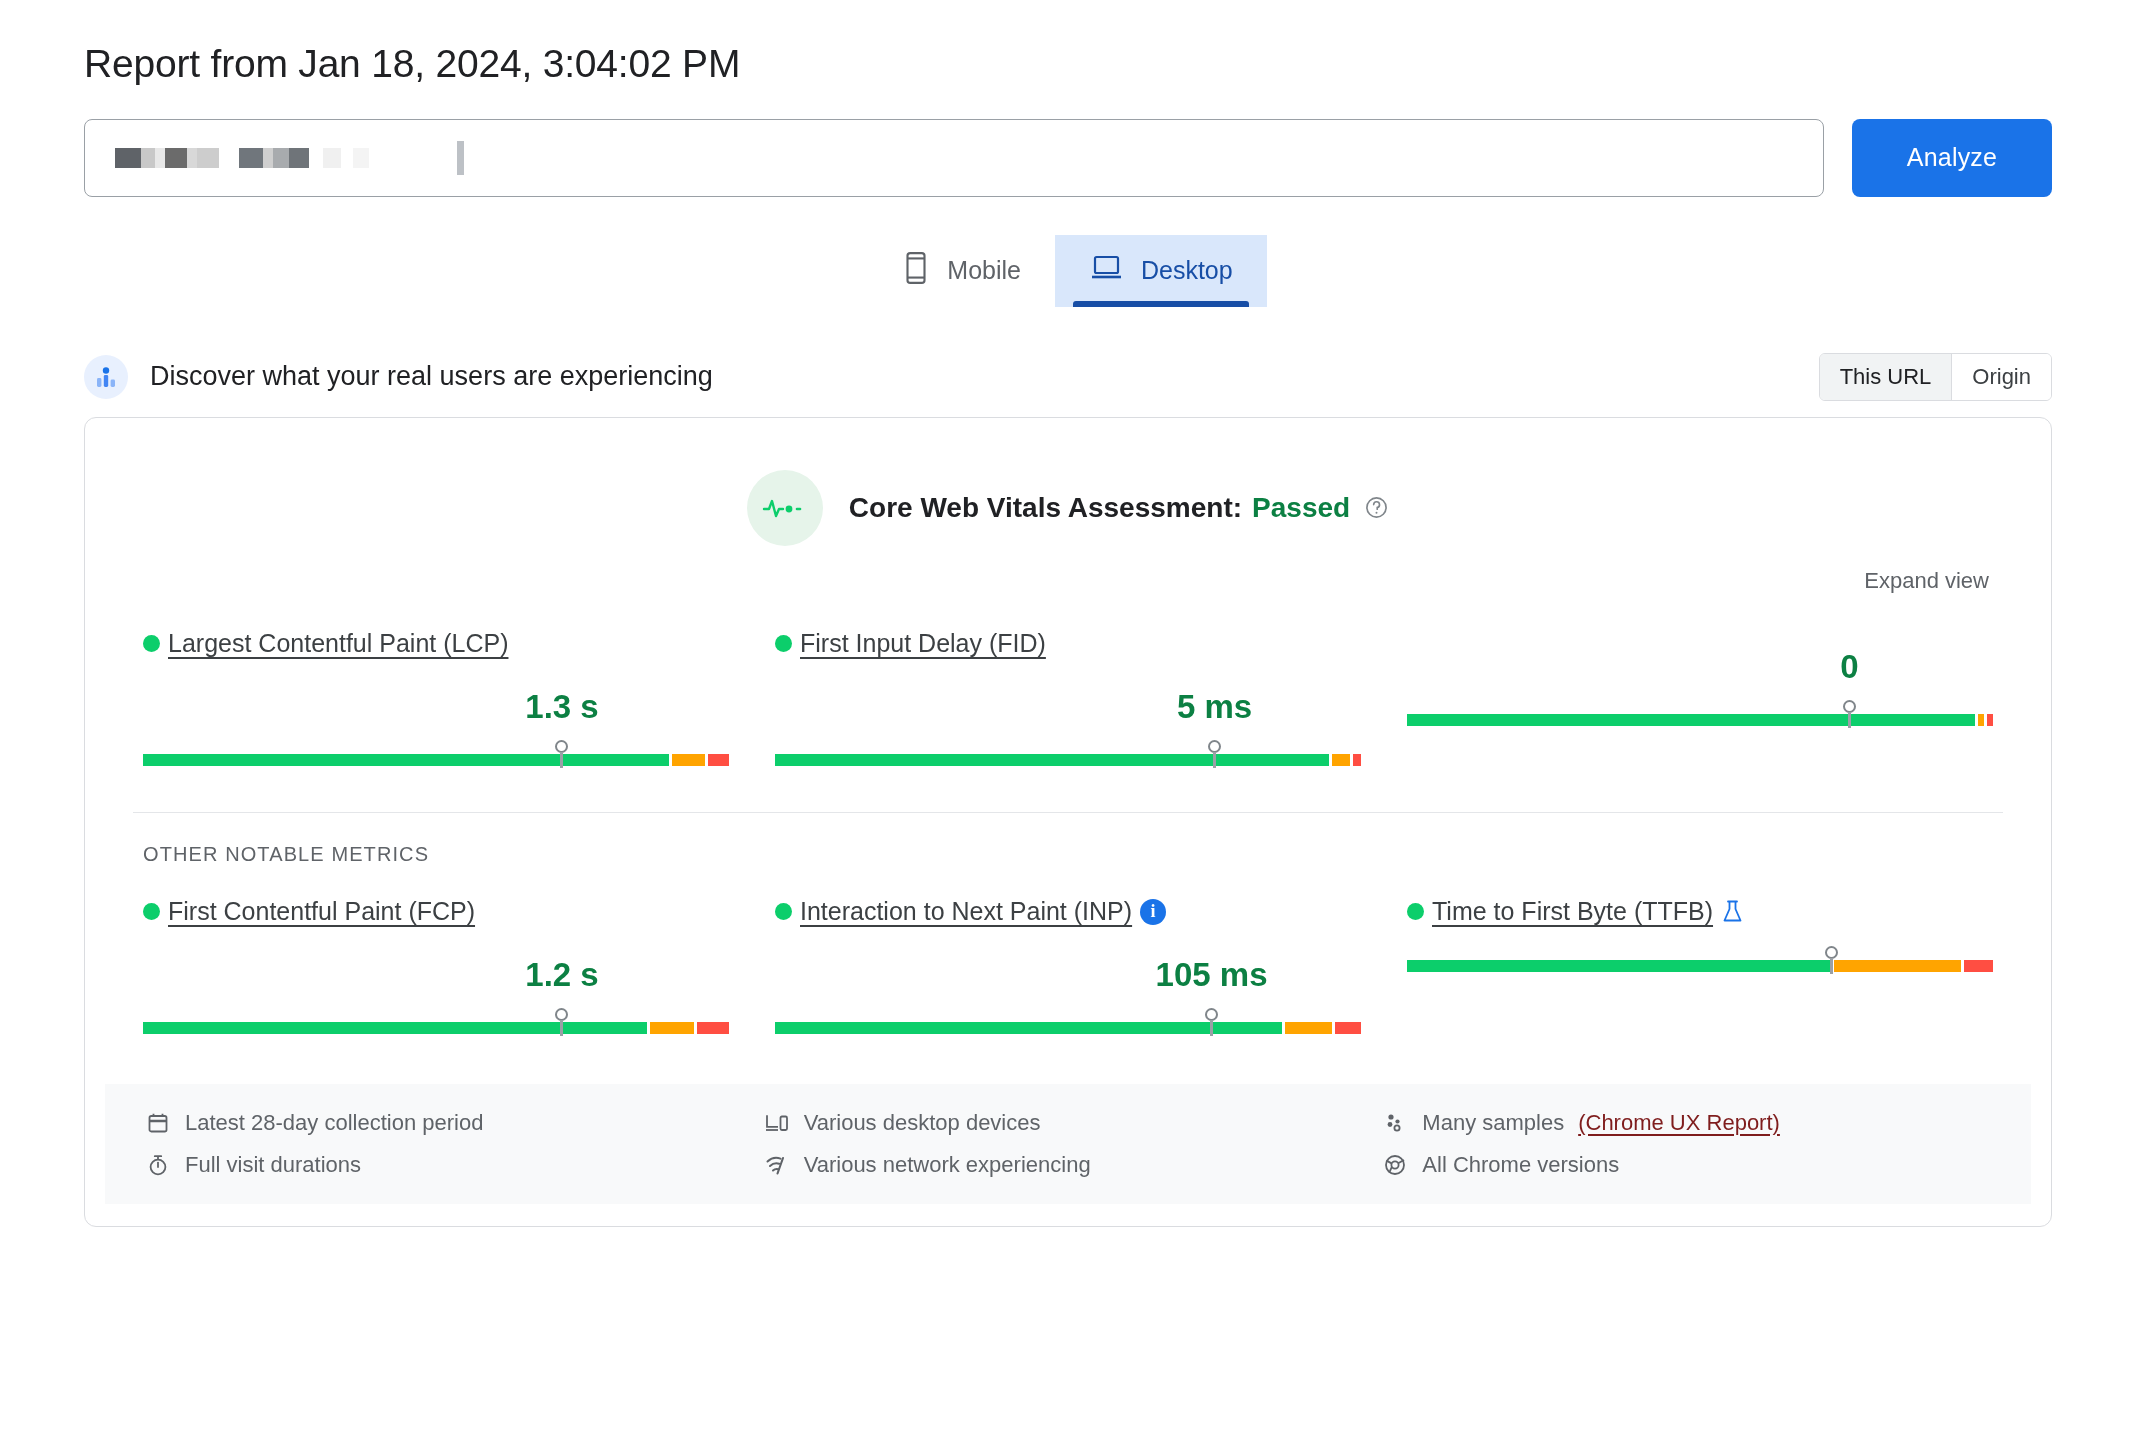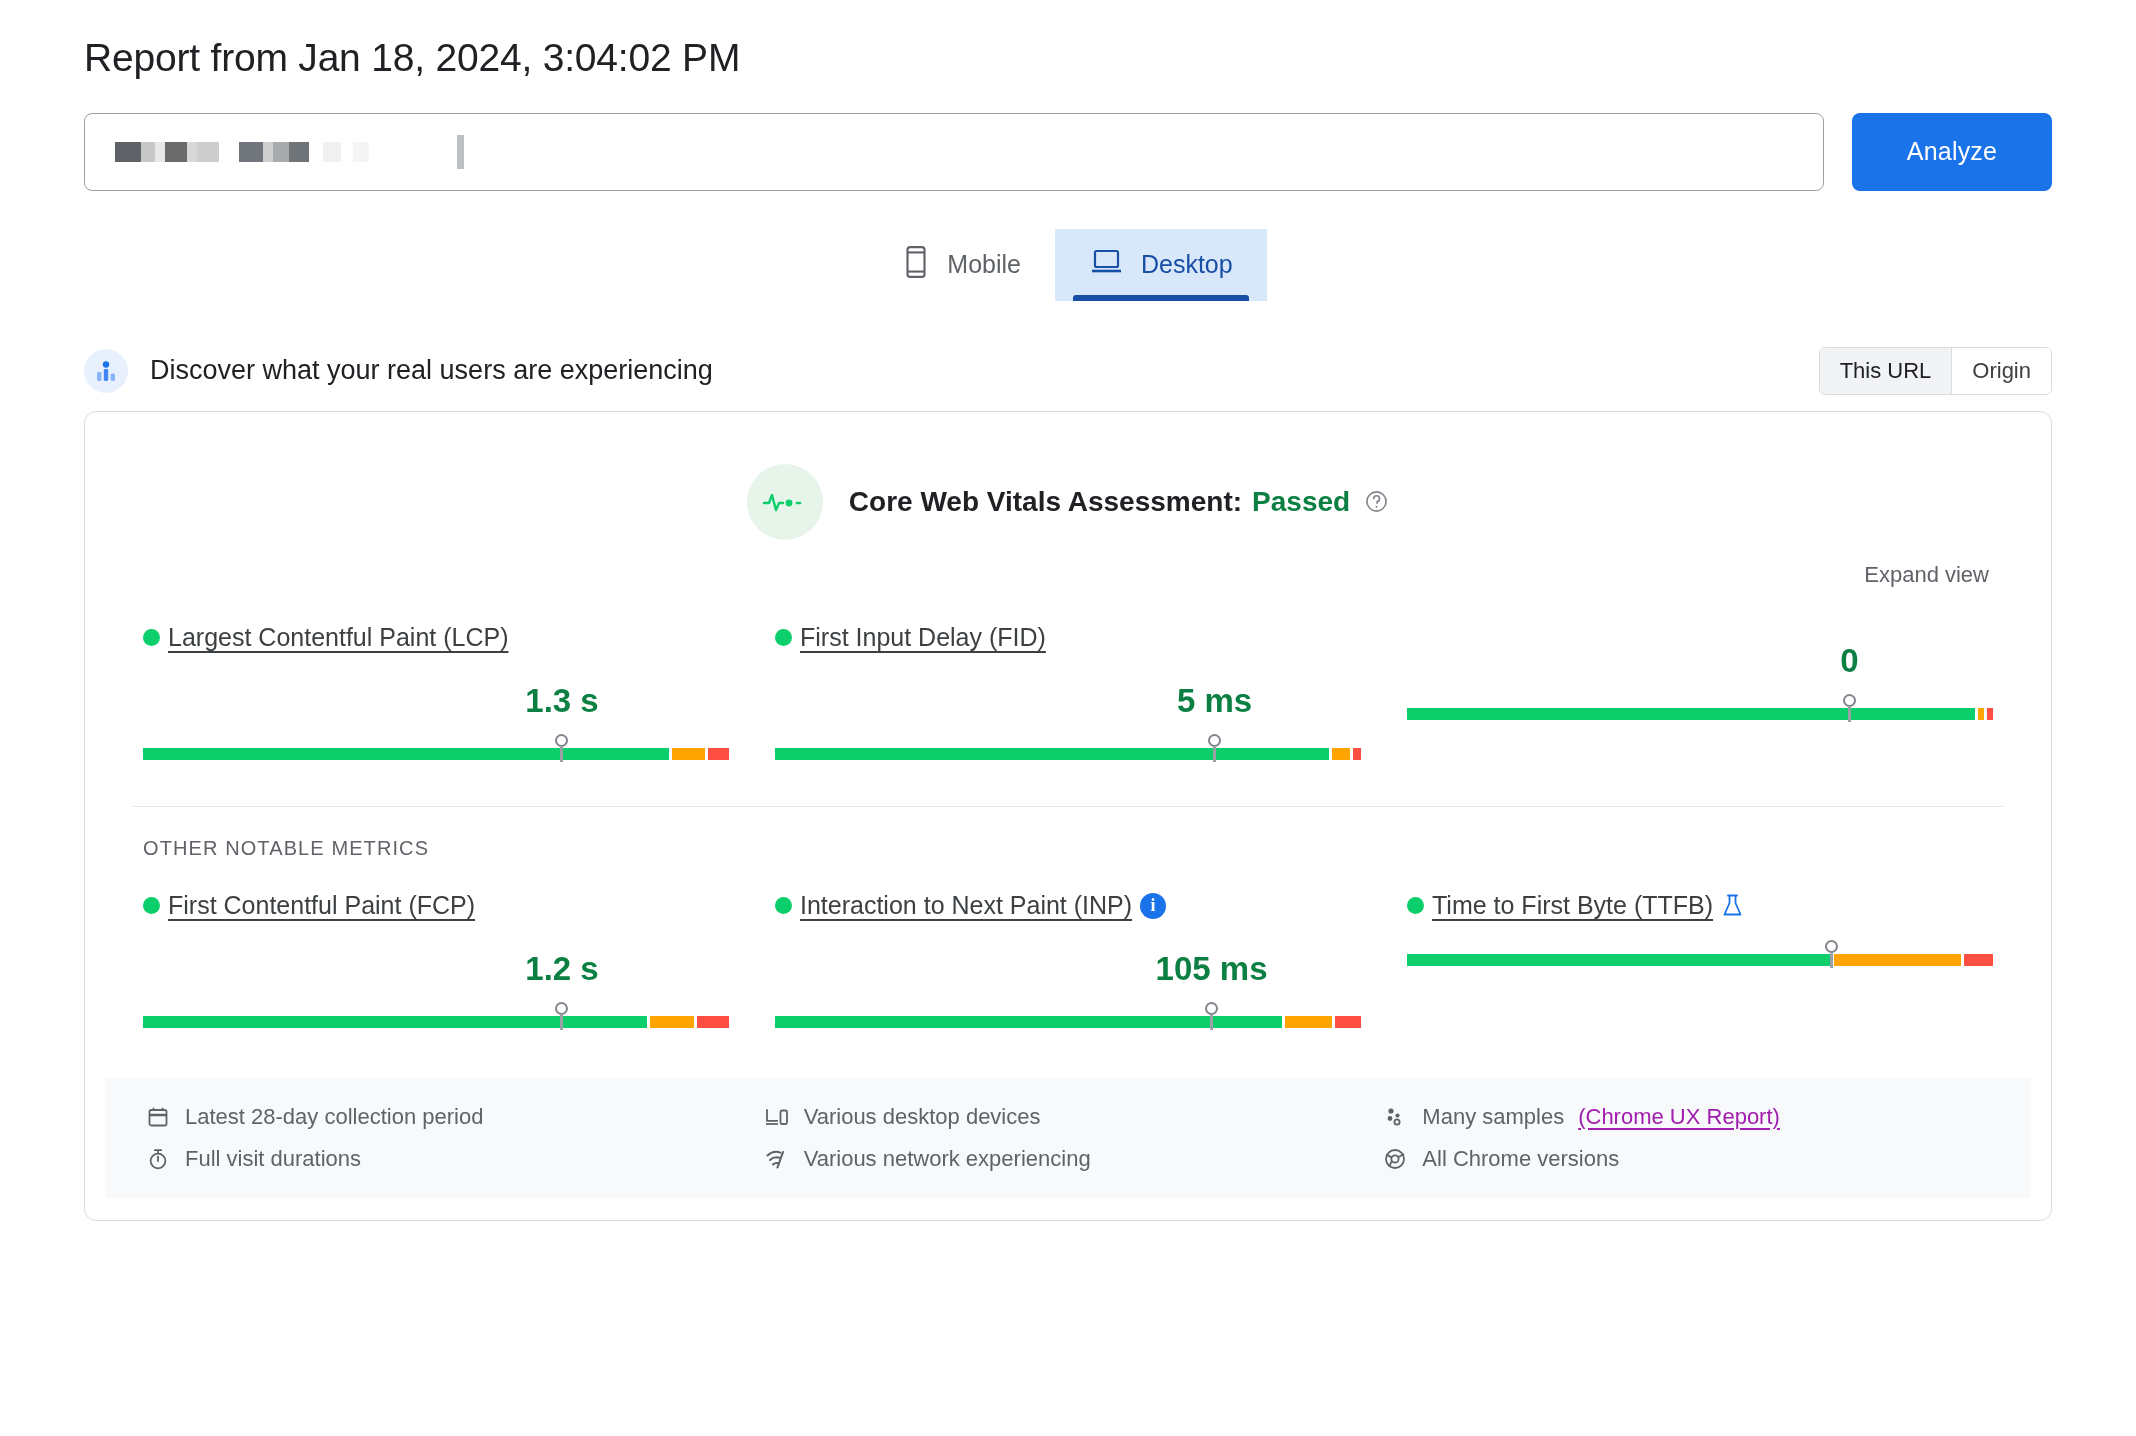--- a/index.html
+++ b/index.html
@@ -7,21 +7,21 @@
   html, body {
     margin: 0; padding: 0;
     background: #ffffff;
   }
   body {
     width: 2136px; height: 1436px;
     font-family: "Liberation Sans", sans-serif;
     color: #202124;
     overflow: hidden;
   }
-  .page { padding: 12px 84px; }
+  .page { padding: 18px 84px; }
 
   
   .report-title {
     font-size: 39px;
     font-weight: 400;
     color: #202124;
     letter-spacing: -0.2px;
     margin: 0;
     padding-top: 22px;
     line-height: 1.25;
@@ -322,21 +322,21 @@
     row-gap: 16px;
   }
   .foot-item {
     display: flex;
     align-items: center;
     gap: 14px;
     font-size: 22px;
     color: #5f6368;
   }
   .foot-item .ficon { width: 26px; height: 26px; display: inline-flex; align-items: center; justify-content: center; flex: 0 0 auto;}
-  .foot-link { text-decoration: underline; text-underline-offset: 4px; color: #a21caf; cursor: pointer; }
+  .foot-link { text-decoration: underline; text-underline-offset: 4px; color: #7f1d1d; cursor: pointer; }
 </style>
 </head>
 <body>
 
 <div class="page">
 
   <h1 class="report-title">Report from Jan 18, 2024, 3:04:02 PM</h1>
 
   <div class="url-row">
     <div class="url-input">

